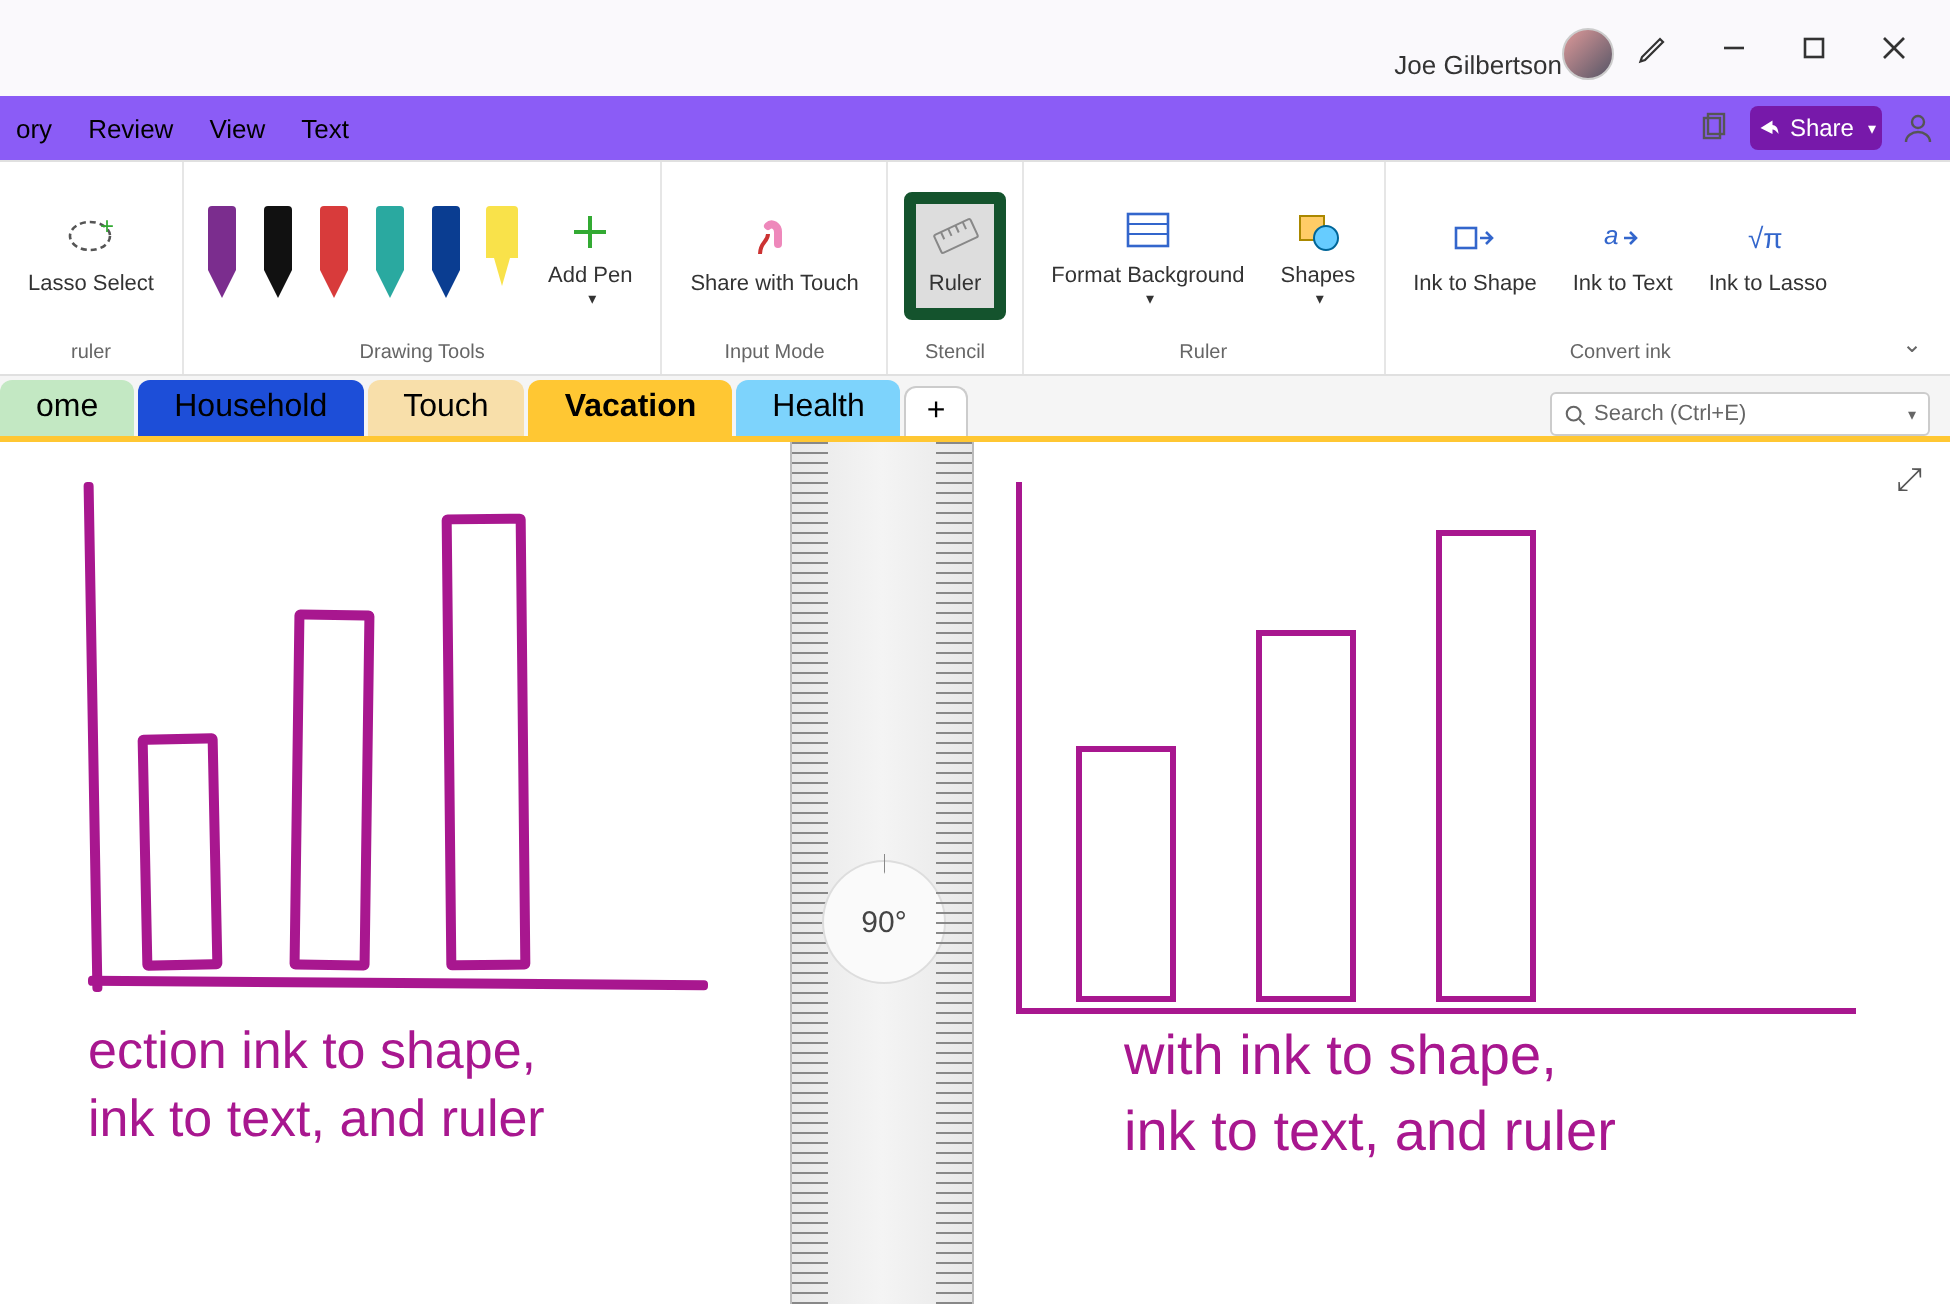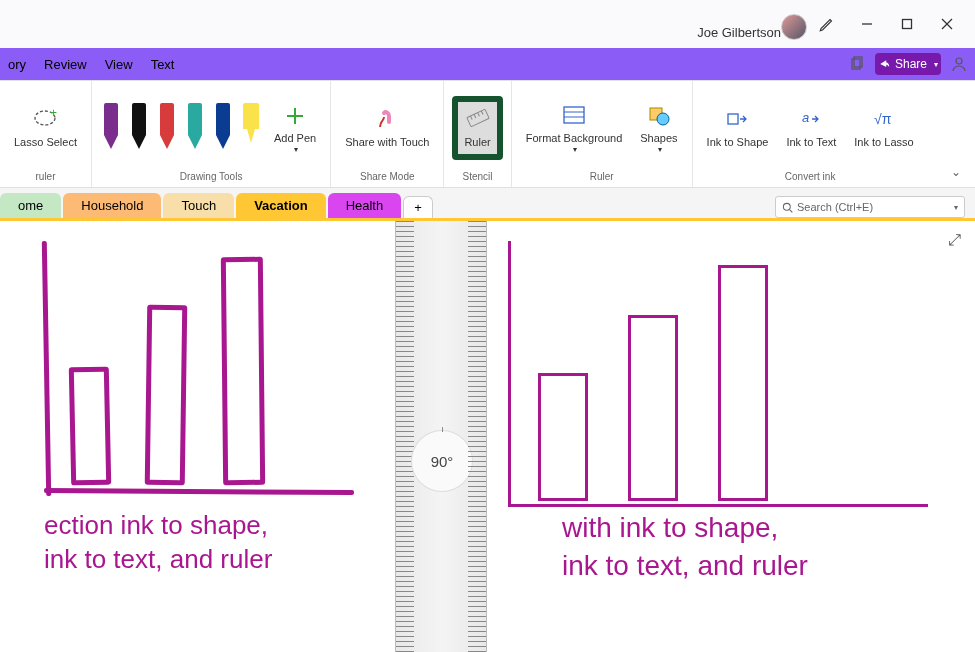--- a/index.html
+++ b/index.html
@@ -25,26 +25,26 @@
 .ribbon-btn.active { background: #ddd; border: 6px solid #14532d; }
 .ribbon-icon { height: 28px; display: flex; align-items: center; justify-content: center; margin-bottom: 2px; }
 
 .pen { width: 22px; height: 50px; position: relative; }
 .pen .body { width: 14px; height: 32px; margin: 0 auto; border-radius: 2px 2px 0 0; }
 .pen .tip { width: 0; height: 0; border-left: 7px solid transparent; border-right: 7px solid transparent; margin: 0 auto; }
 .highlighter .body { width: 16px; height: 26px; }
 .highlighter .tip { border-top: 14px solid; width: 8px; border-left: 4px solid transparent; border-right: 4px solid transparent; }
 
 .tabs { height: 30px; display: flex; align-items: end; padding-left: 0; background: #f5f5f5; }
-.tab { padding: 5px 18px; font-size: 13px; border-radius: 6px 6px 0 0; margin-right: 2px; }
+.tab { padding: 5px 18px; font-size: 16px; border-radius: 6px 6px 0 0; margin-right: 2px; }
 .tab.home { background: #c3e8c3; }
-.tab.household { background: #fdba74; }
+.tab.household { background: #1d4ed8; }
 .tab.food { background: #f8dfaa; }
 .tab.vacation { background: #ffc733; font-weight: 600; }
-.tab.health { background: #d946ef; }
+.tab.health { background: #7dd3fc; }
 .tab.add { background: #fff; border: 1px solid #ccc; border-bottom: none; padding: 3px 10px; }
 .page-search { margin-left: auto; margin-right: 10px; width: 190px; height: 22px; border: 1px solid #ccc; border-radius: 3px; font-size: 11px; padding: 0 6px; display: flex; align-items: center; gap: 4px; color: #666; background: #fff; }
 
 .canvas { position: relative; height: 444px; background: #fff; border-top: 3px solid #ffc733; }
 .expand-icon { position: absolute; top: 10px; right: 14px; color: #555; }
 
 
 .hand-chart { position: absolute; left: 30px; top: 20px; }
 .hand-axis-y { position: absolute; left: 14px; top: 0; width: 5px; height: 255px; background: #a8178f; transform: rotate(-1deg); border-radius: 2px; }
 .hand-axis-x { position: absolute; left: 14px; top: 248px; width: 310px; height: 5px; background: #a8178f; transform: rotate(0.4deg); border-radius: 2px; }
@@ -185,21 +185,21 @@
       <div class="ribbon-btn">
         <div class="ribbon-icon">
             <svg width="26" height="26" viewBox="0 0 26 26">
               <path d="M6 20c0-6 4-6 4-10" fill="none" stroke="#c33" stroke-width="2"></path>
               <path d="M10 6c2-2 5 0 5 3v6" fill="none" stroke="#e8b" stroke-width="4" stroke-linecap="round"></path>
             </svg>
           </div>
         <span>Share with Touch</span>
       </div>
     </div>
-    <div class="ribbon-group-label">Share Mode</div>
+    <div class="ribbon-group-label">Input Mode</div>
   </div>
 
   <div class="ribbon-group">
     <div class="ribbon-group-items">
       <div class="ribbon-btn active">
         <div class="ribbon-icon">
             <svg width="26" height="26" viewBox="0 0 26 26">
               <rect x="3" y="6" width="20" height="10" rx="1" fill="#ddd" stroke="#888" transform="rotate(-25 13 11)"></rect>
               <g transform="rotate(-25 13 11)">
                 <line x1="7" y1="6" x2="7" y2="10" stroke="#888"></line>

